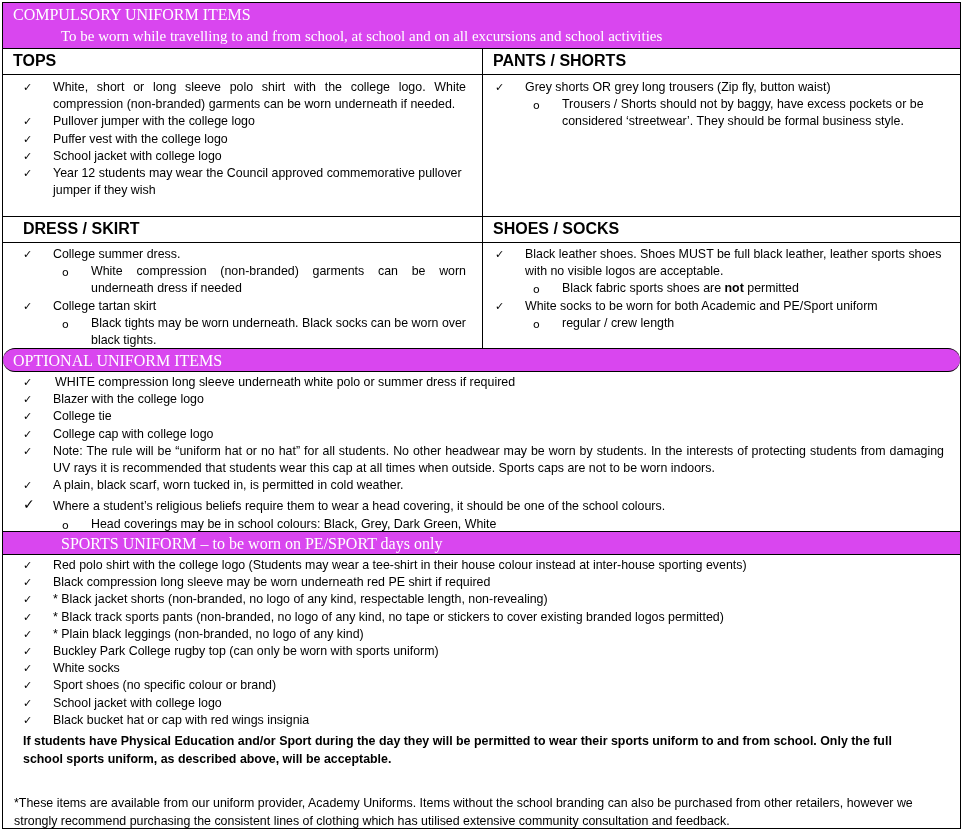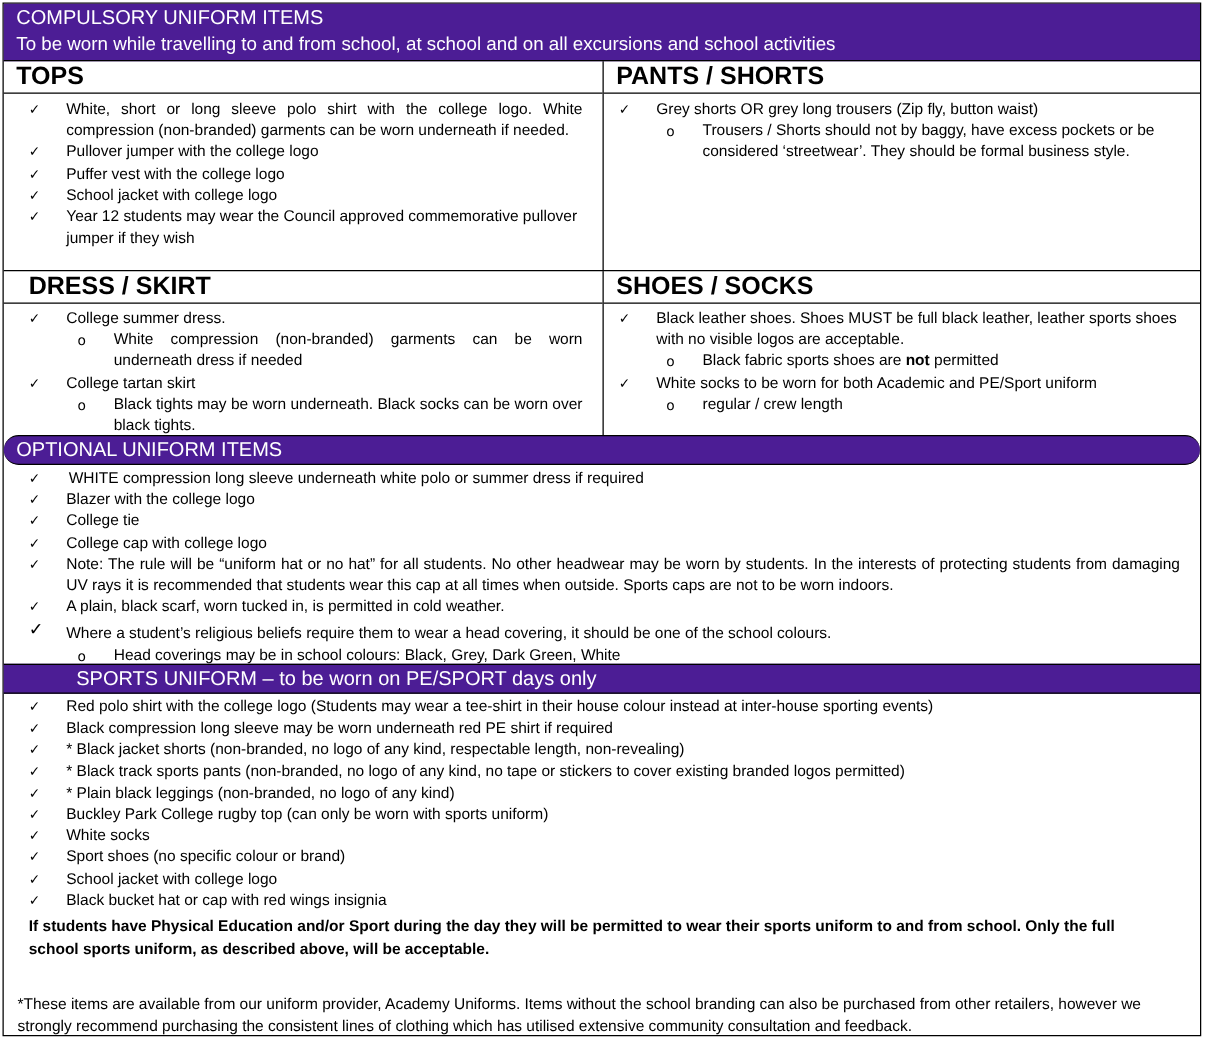--- a/index.html
+++ b/index.html
@@ -1,28 +1,28 @@
 <!DOCTYPE html>
 <html><head>
 <meta charset="utf-8">
 <style>
   * { box-sizing: border-box; margin: 0; padding: 0; }
   html, body { width: 964px; height: 831px; background: #ffffff; overflow: hidden; }
   body { font-family: "Liberation Sans", sans-serif; color: #000; font-size: 12.4px; }
   .page { position: absolute; left: 2px; top: 2px; width: 959px; height: 827px; border: 1.5px solid #000; }
-  .blue { background: #4c1d95; color: #ffffff; border-bottom: 1.5px solid #000; }
+  .blue { background: #d946ef; color: #ffffff; border-bottom: 1.5px solid #000; font-family: Liberation Serif, serif; }
   .blue .t1 { font-size: 16px; line-height: 22px; padding-left: 10px; padding-top: 1px; }
-  .blue .t2 { font-size: 15px; line-height: 20px; padding-left: 10px; }
+  .blue .t2 { font-size: 15px; line-height: 20px; padding-left: 10px; margin-left: 48px; }
   .hdr1 { height: 46px; }
   .hdr2 { height: 24px; position: absolute; left: 0; right: 0; }
   .hdr2 .t1 { font-size: 16px; line-height: 22px; }
   .grid-row { position: absolute; left: 0; right: 0; display: flex; }
   .cell { position: relative; border-right: 1.5px solid #000; }
   .cell:last-child { border-right: none; }
-  .cell-title { font-weight: bold; font-size: 20px; height: 26px; line-height: 24px; padding-left: 10px; border-bottom: 1.5px solid #000; }
+  .cell-title { font-weight: bold; font-size: 16px; height: 26px; line-height: 24px; padding-left: 10px; border-bottom: 1.5px solid #000; }
   .cell-title.ind { padding-left: 20px; }
   .row-line { position: absolute; left: 0; right: 0; border-top: 1.5px solid #000; }
   ul.list { list-style: none; }
   ul.list li { position: relative; line-height: 17.2px; }
   .chk { position: absolute; left: 20px; top: 0; font-size: 11px; font-family: "DejaVu Sans", sans-serif; }
   .chk.big { font-size: 14px; }
   .sub { position: relative; }
   .circ { position: absolute; font-size: 11px; font-family: "DejaVu Sans", sans-serif; top: 1px; }
   .just { text-align: justify; }
   .bold { font-weight: bold; }

